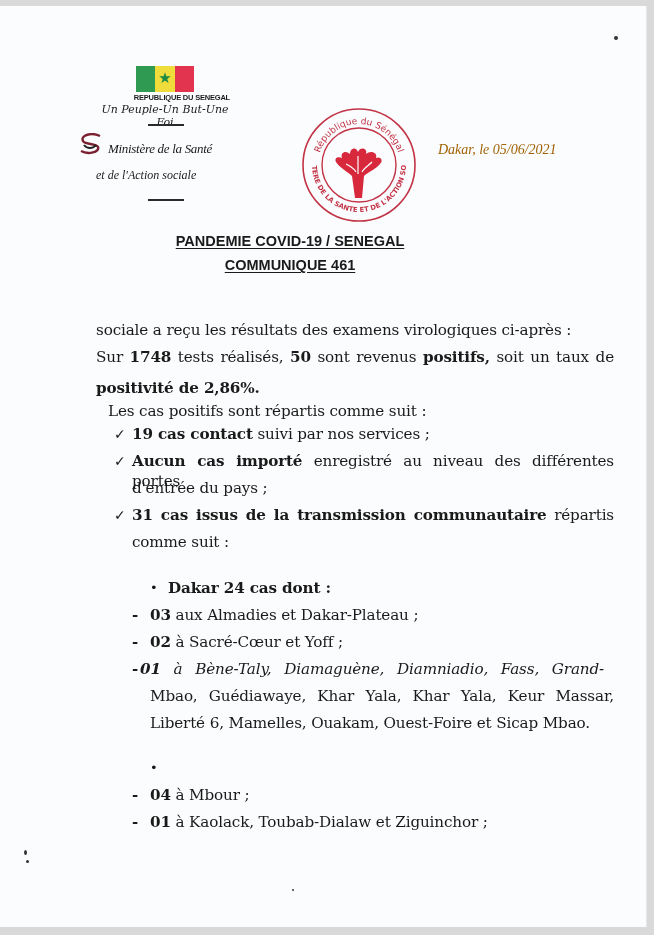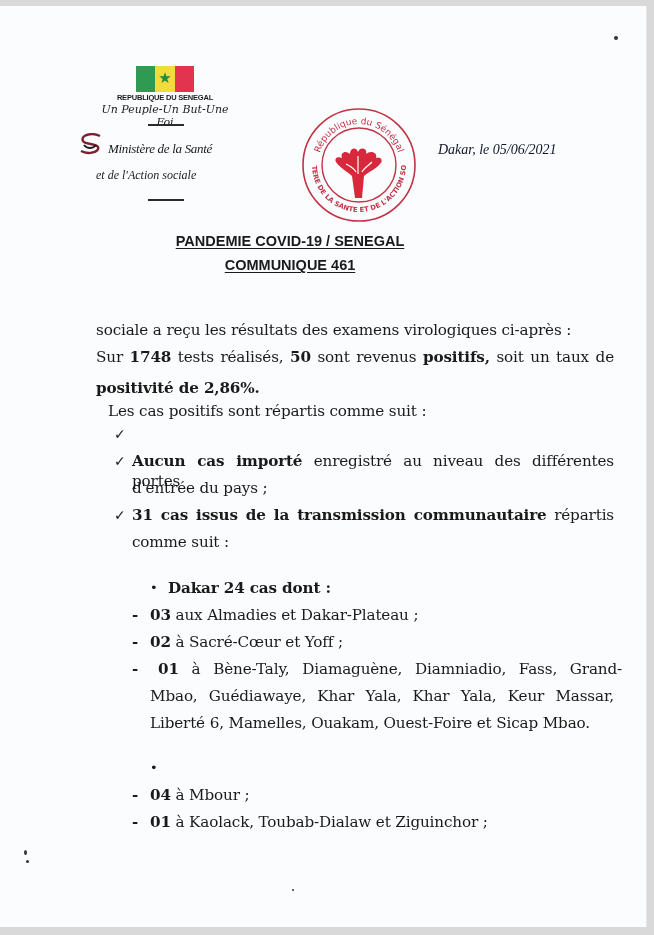--- a/index.html
+++ b/index.html
@@ -25,21 +25,21 @@
   }
   .flag .band { flex: 1; height: 100%; }
   .flag .g { background: #2e9a52; }
   .flag .y { background: #f0dc3a; position: relative; }
   .flag .r { background: #e2344e; }
   .flag .star {
     position: absolute; left: 0; right: 0; top: 2px; text-align: center;
     color: #1f8a44; font-size: 15px; line-height: 20px;
   }
   .rep-title {
-    position: absolute; left: 100px; top: 87px; width: 130px; text-align: center;
+    position: absolute; left: 100px; top: 87px; width: 130px; text-align: right;
     font-family: "Liberation Sans", sans-serif; font-weight: bold; font-size: 7.5px;
     letter-spacing: -0.2px;
   }
   .rep-motto {
     position: absolute; left: 94px; top: 97px; width: 142px; text-align: center;
     font-family: "DejaVu Serif", serif; font-style: italic; font-size: 11px;
   }
   .rule { position: absolute; height: 2px; background: #2a2a2a; }
   .logo {
     position: absolute; left: 78px; top: 127px; width: 26px; height: 22px;
@@ -53,21 +53,21 @@
     position: absolute; left: 96px; top: 162px;
     font-family: "Liberation Serif", serif; font-style: italic; font-size: 12px;
   }
   
   .stamp {
     position: absolute; left: 300px; top: 100px; width: 118px; height: 118px;
   }
   .date {
     position: absolute; left: 438px; top: 136px;
     font-family: "Liberation Serif", serif; font-style: italic; font-size: 14px;
-    color: #0f172a;
+    color: #a16207;
   }
   
   .title {
     position: absolute; left: 0; width: 580px; text-align: center;
     font-family: "Liberation Sans", sans-serif; font-weight: bold; font-size: 14.5px;
     text-decoration: underline; text-underline-offset: 2px;
   }
   
   .line {
     position: absolute; font-size: 15.2px; white-space: nowrap; line-height: 20px;
@@ -140,40 +140,41 @@
 
   <div class="title" style="top:227px;">PANDEMIE COVID-19 / SENEGAL</div>
   <div class="title" style="top:251px;">COMMUNIQUE 461</div>
 
   <div class="line" style="left:96px; top:314px;">sociale a reçu les résultats des examens virologiques ci-après :</div>
   <div class="line justify" style="left:96px; top:341px; width:518px;"><span>Sur </span><b>1748</b><span> tests réalisés, </span><b>50</b><span> sont revenus </span><b>positifs,</b><span> soit un taux de</span></div>
   <div class="line" style="left:96px; top:372px;"><b>positivité de 2,86%.</b></div>
   <div class="line" style="left:96px; top:395px;margin-left:12px;">Les cas positifs sont répartis comme suit :</div>
 
   <span class="check" style="left:114px; top:418px;">✓</span>
+  <div class="line" style="left:132px; top:418px;"><b>19 cas contact</b><span> suivi par nos services ;</span></div>
 
   <span class="check" style="left:114px; top:445px;">✓</span>
   <div class="line justify" style="left:132px; top:445px; width:482px;"><b>Aucun cas importé</b><span> enregistré au niveau des différentes portes</span></div>
   <div class="line" style="left:132px; top:472px;">d'entrée du pays ;</div>
 
   <span class="check" style="left:114px; top:499px;">✓</span>
   <div class="line justify" style="left:132px; top:499px; width:482px;"><b>31 cas issus de la transmission communautaire</b><span> répartis</span></div>
   <div class="line" style="left:132px; top:526px;">comme suit :</div>
 
   <span class="dot" style="left:150px; top:572px;">•</span>
   <div class="line" style="left:168px; top:572px;"><b>Dakar 24 cas dont :</b></div>
 
   <span class="dash" style="left:132px; top:599px;">-</span>
   <div class="line" style="left:150px; top:599px;"><b>03</b><span> aux Almadies et Dakar-Plateau ;</span></div>
 
   <span class="dash" style="left:132px; top:626px;">-</span>
   <div class="line" style="left:150px; top:626px;"><b>02</b><span> à Sacré-Cœur et Yoff ;</span></div>
 
   <span class="dash" style="left:132px; top:653px;">-</span>
-  <div class="line justify" style="left:158px; top:653px; width:464px;"><b>01</b><span> à Bène-Taly, Diamaguène, Diamniadio, Fass, Grand-</span></div>
+  <div class="line justify" style="left:140px; top:653px; width:464px;font-style:italic;"><b>01</b><span> à Bène-Taly, Diamaguène, Diamniadio, Fass, Grand-</span></div>
   <div class="line justify" style="left:150px; top:680px; width:464px;">Mbao, Guédiawaye, Khar Yala, Khar Yala, Keur Massar,</div>
   <div class="line" style="left:150px; top:707px;">Liberté 6, Mamelles, Ouakam, Ouest-Foire et Sicap Mbao.</div>
 
   <span class="dot" style="left:150px; top:752px;">•</span>
 
   <span class="dash" style="left:132px; top:779px;">-</span>
   <div class="line" style="left:150px; top:779px;"><b>04</b><span> à Mbour ;</span></div>
 
   <span class="dash" style="left:132px; top:806px;">-</span>
   <div class="line" style="left:150px; top:806px;"><b>01</b><span> à Kaolack, Toubab-Dialaw et Ziguinchor ;</span></div>

